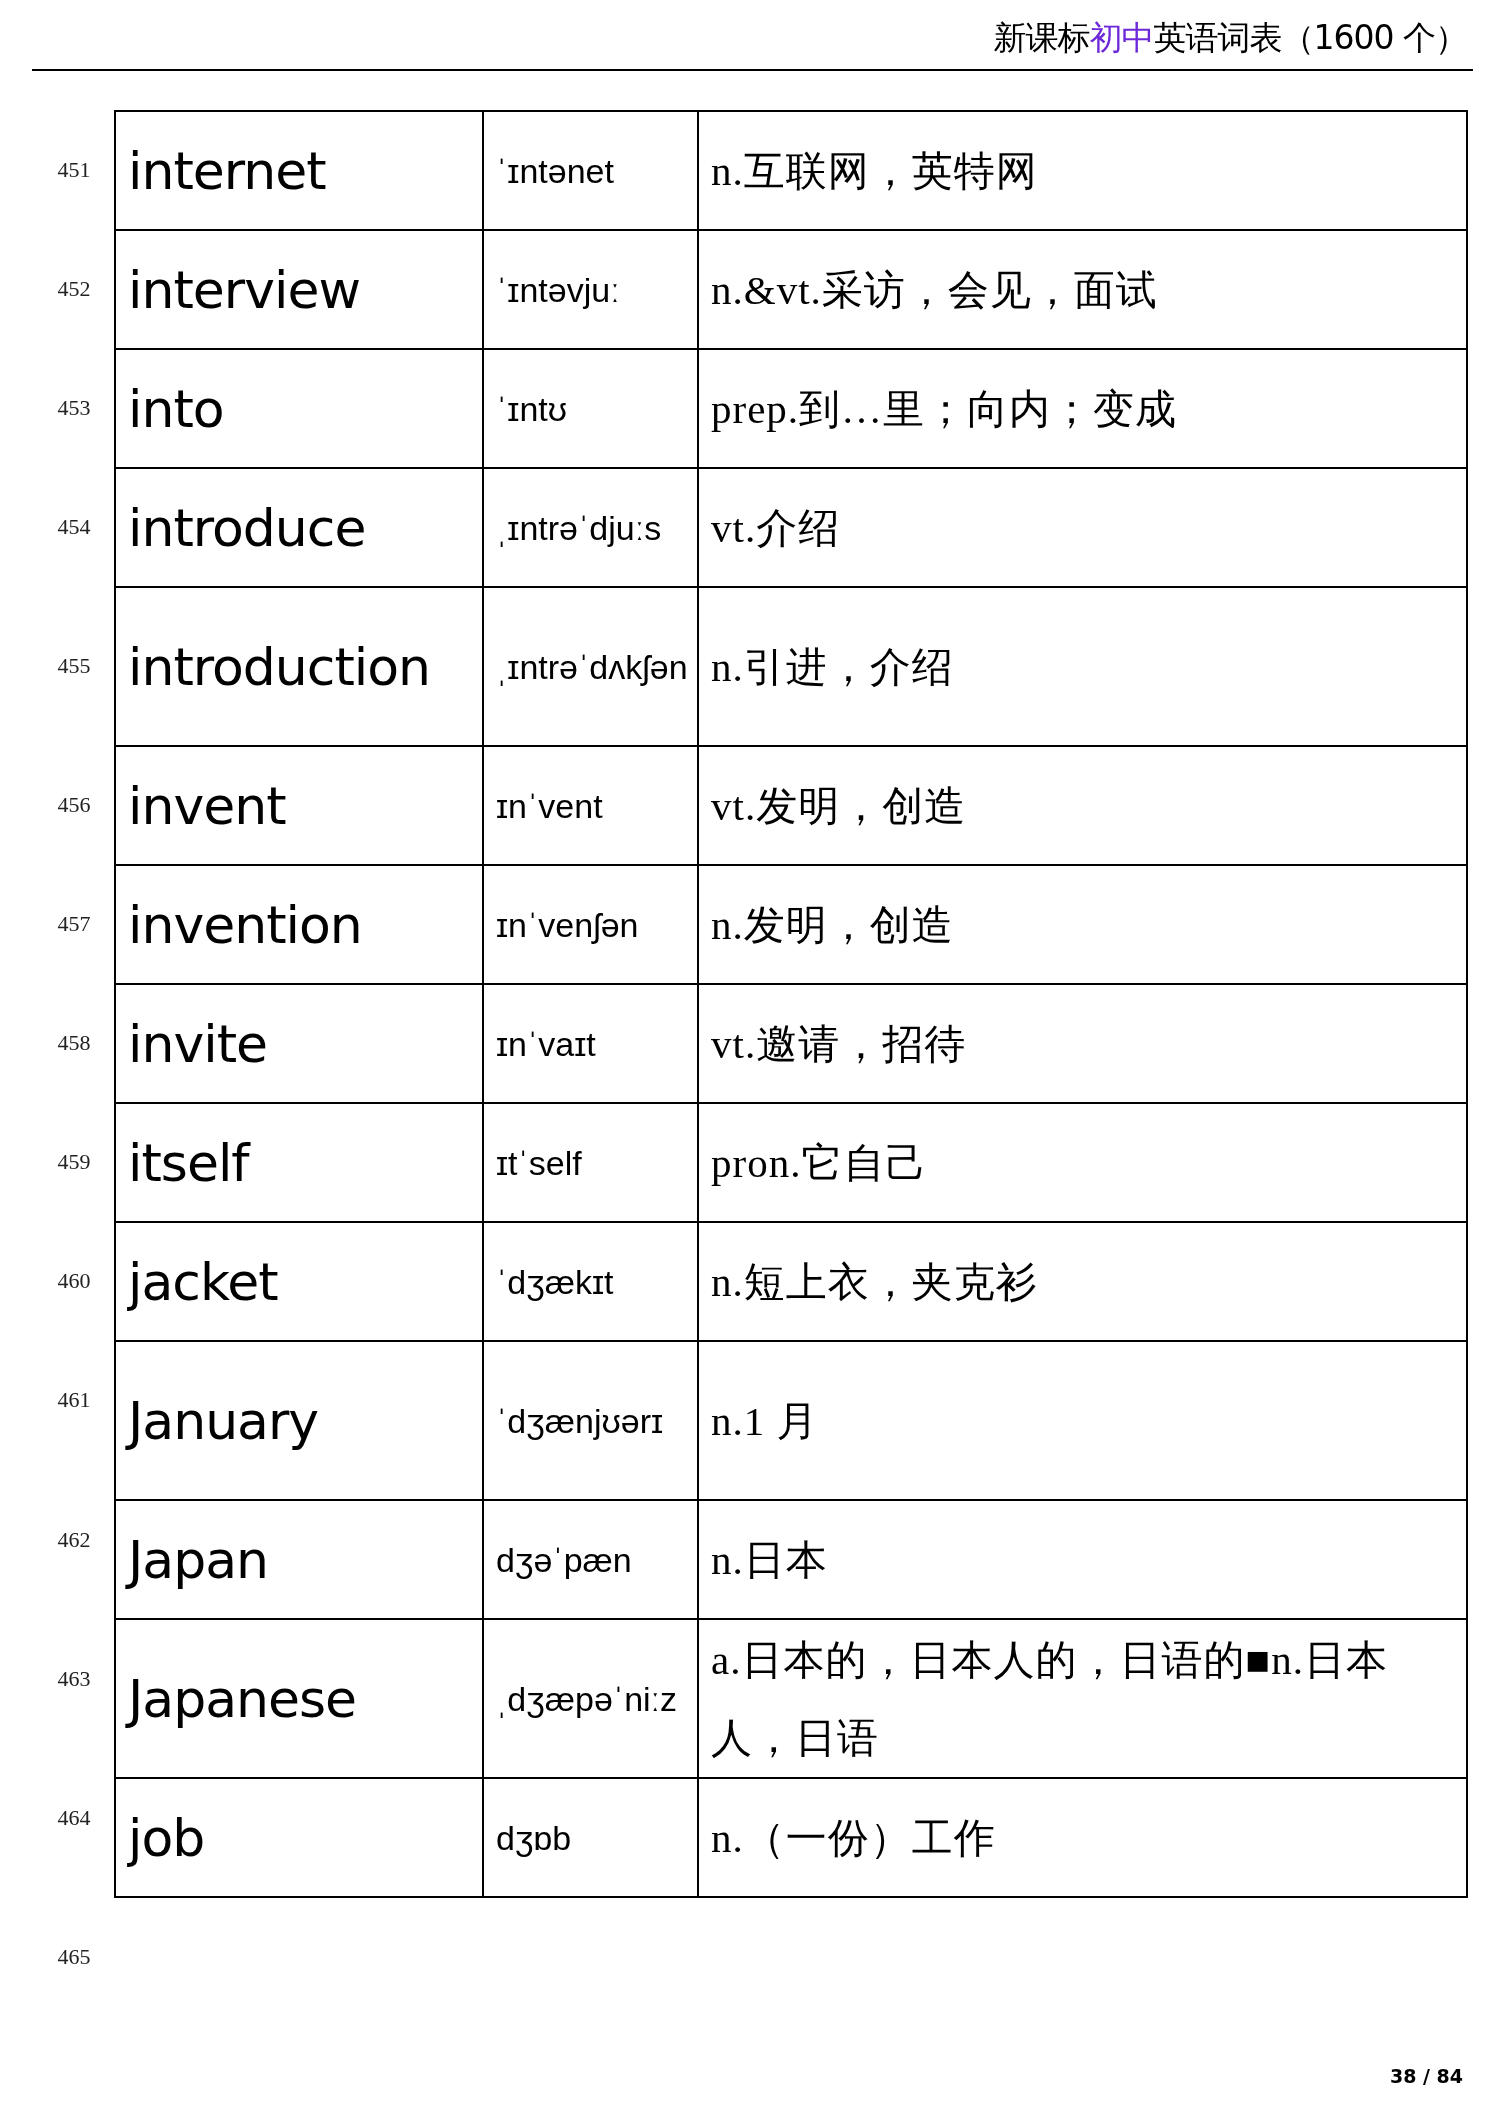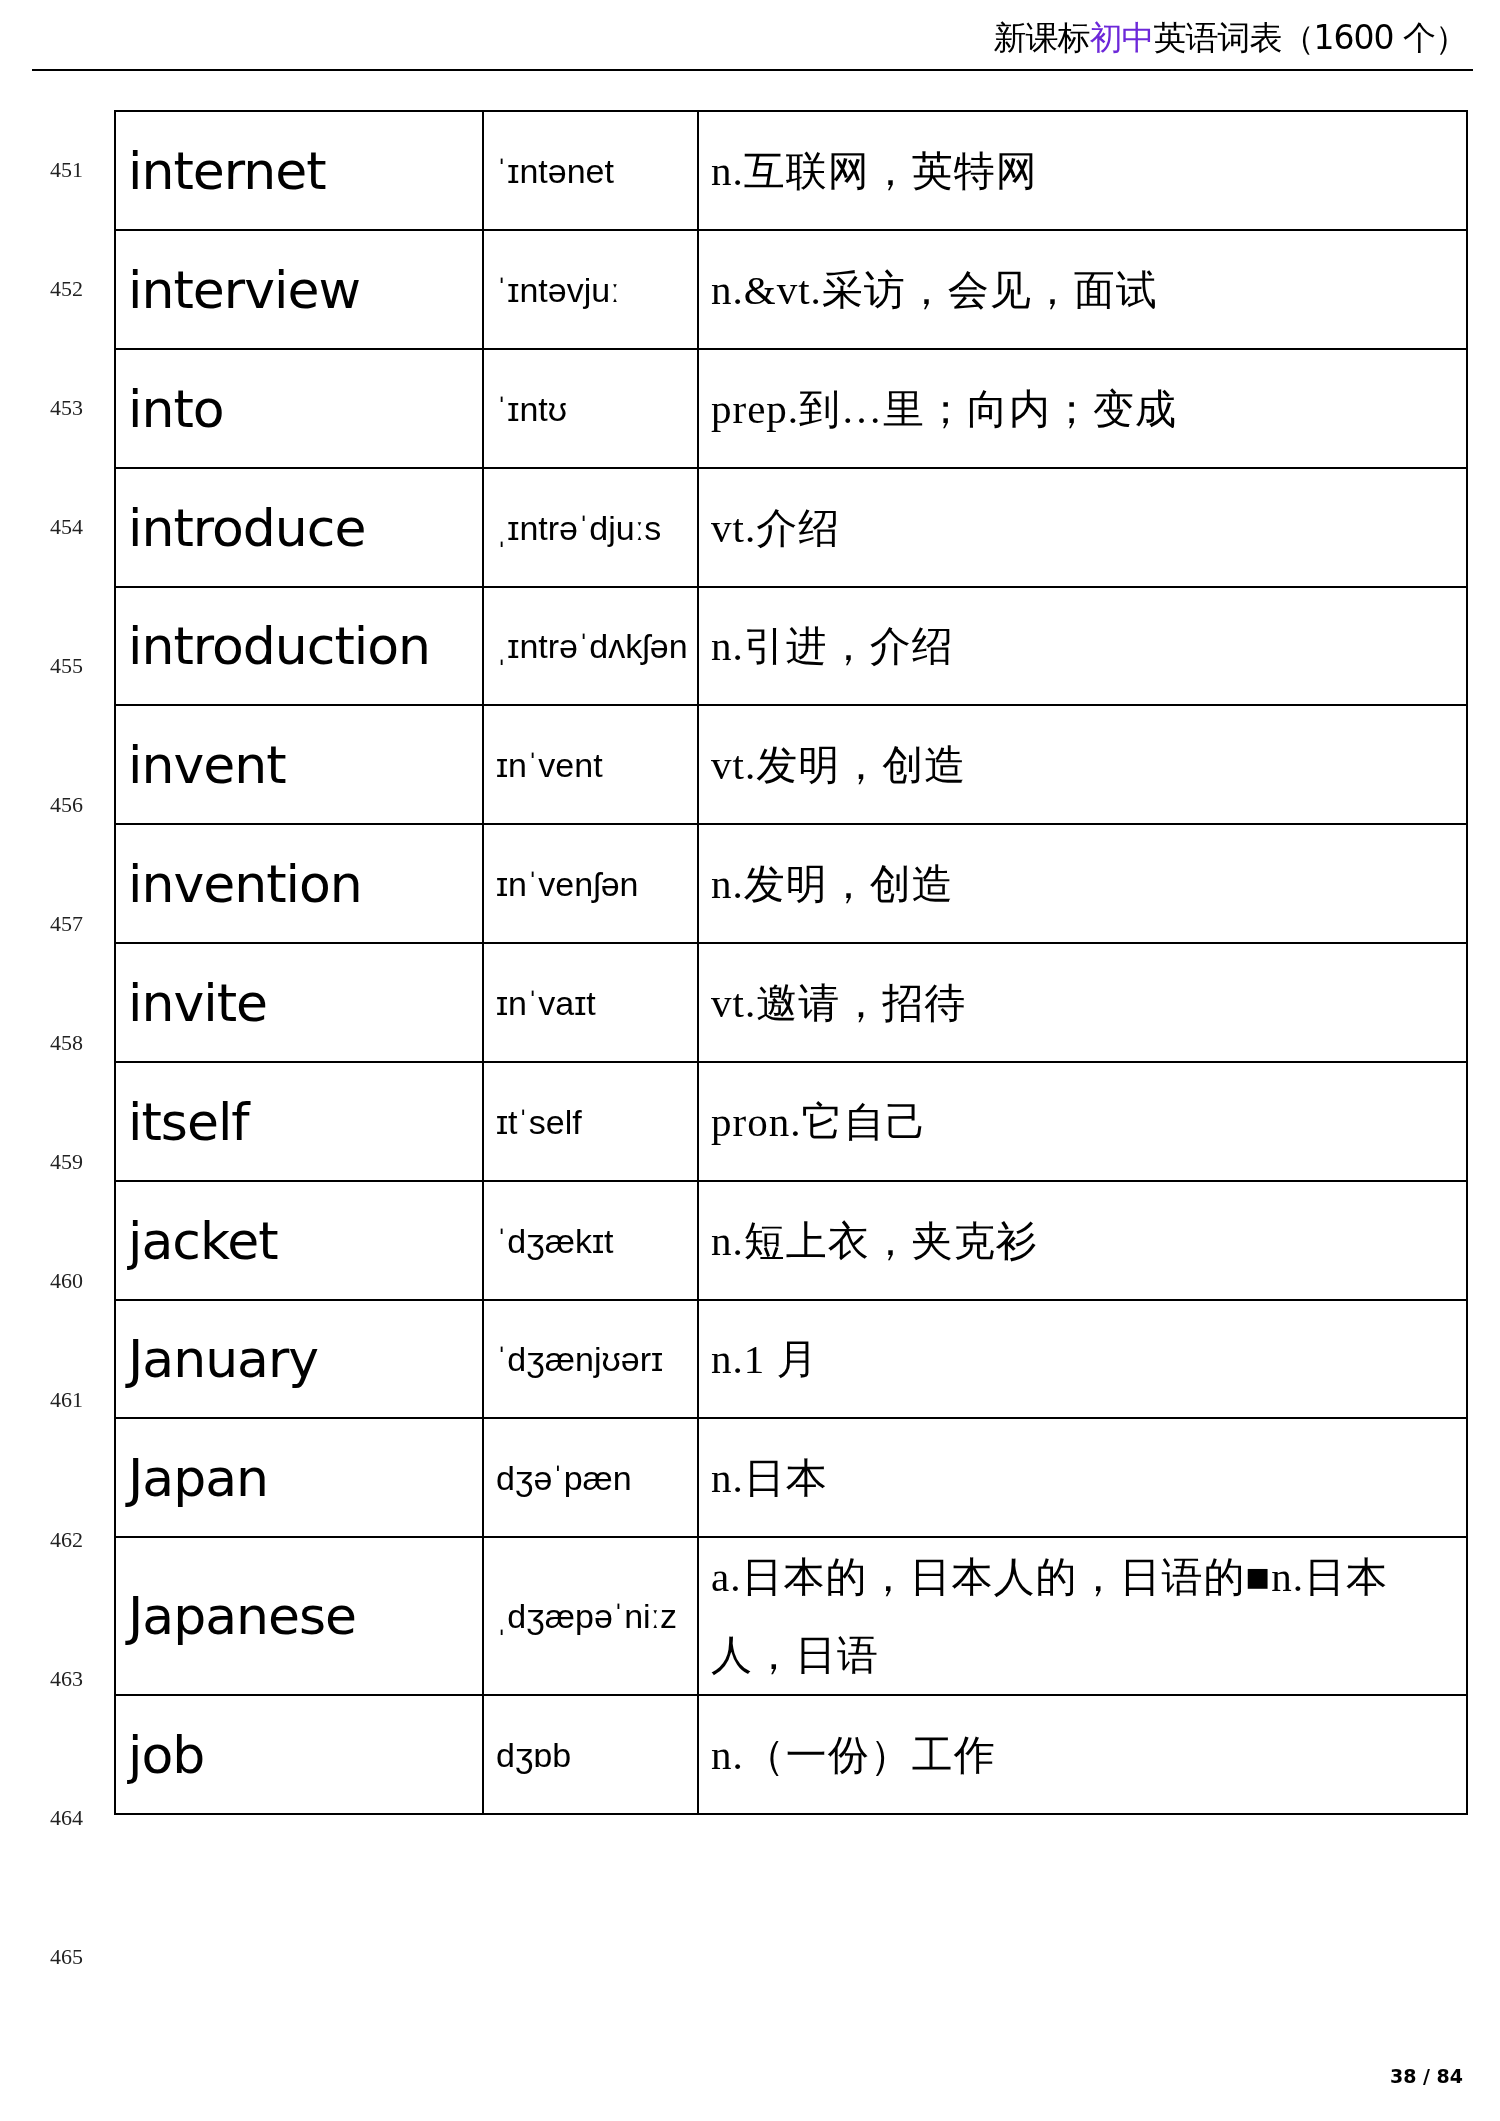--- a/index.html
+++ b/index.html
@@ -67,26 +67,27 @@
   }
   td.def {
     font-family: "Liberation Serif", serif;
     font-size: 41px;
     padding-left: 12px !important;
     padding-right: 6px !important;
     line-height: 78px;
     letter-spacing: 1px;
   }
   tr.h119 { height: 119px; }
-  tr.h159 { height: 118px; border-radius: 11px; }
+  tr.h159 { height: 159px; border-radius: 11px; }
 
   .row-num {
     position: absolute;
     left: 50px;
     width: 48px;
+    text-align: center;
     font-family: "Liberation Serif", serif;
     font-size: 22px;
     color: #222;
   }
 
   .page-number {
     position: absolute;
     right: 37px;
     top: 2065px;
     font-family: "DejaVu Sans", sans-serif;

